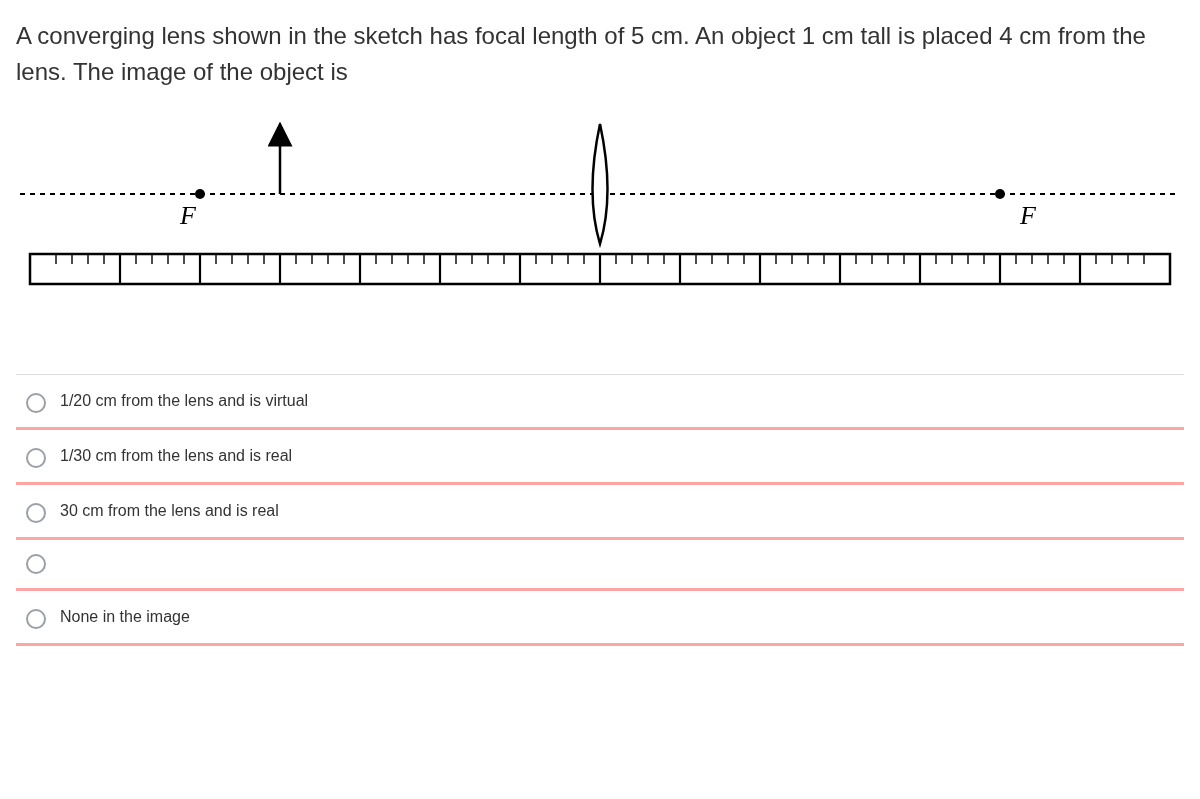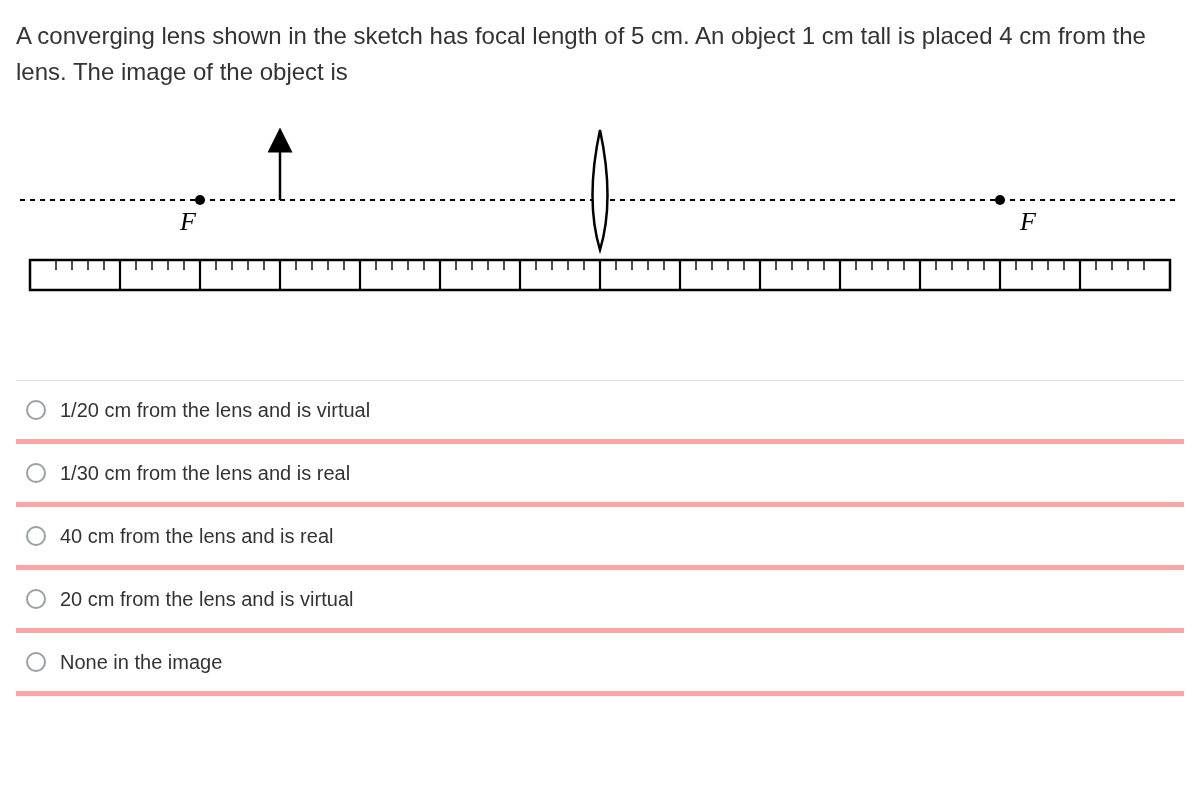--- a/index.html
+++ b/index.html
@@ -6,35 +6,35 @@
   body {
     margin: 0;
     padding: 18px 16px;
     font-family: "Helvetica Neue", Arial, sans-serif;
     font-size: 24px;
     color: #333;
     background: #fff;
     width: 1200px;
     line-height: 1.5;
   }
-  .question-text { margin-bottom: 30px; }
+  .question-text { margin-bottom: 24px; }
   .diagram-wrap {
     width: 1160px;
     height: 200px;
     position: relative;
     margin: 0 auto 60px auto;
   }
   .options { border-top: 1px solid #ddd; }
   .option {
     display: flex;
-    align-items: center;
+    align-items: flex-end;
     gap: 14px;
     padding: 14px 10px;
-    border-bottom: 5px solid #fca5a5;
-    font-size: 20px;
+    border-bottom: 3px solid #fca5a5;
+    font-size: 16px;
     cursor: pointer;
   }
   .radio {
     width: 20px;
     height: 20px;
     border: 2px solid #9aa0a6;
     border-radius: 50%;
     flex: 0 0 auto;
   }
 </style>
@@ -144,23 +144,22 @@
   <label class="option">
     <span class="radio"></span>
     <span>1/20 cm from the lens and is virtual</span>
   </label>
   <label class="option">
     <span class="radio"></span>
     <span>1/30 cm from the lens and is real</span>
   </label>
   <label class="option">
     <span class="radio"></span>
-    <span>40 cm from the lens and is real</span>
+    <span>30 cm from the lens and is real</span>
   </label>
   <label class="option">
     <span class="radio"></span>
-    <span>20 cm from the lens and is virtual</span>
   </label>
   <label class="option">
     <span class="radio"></span>
     <span>None in the image</span>
   </label>
 </div>
 
 </body></html>

